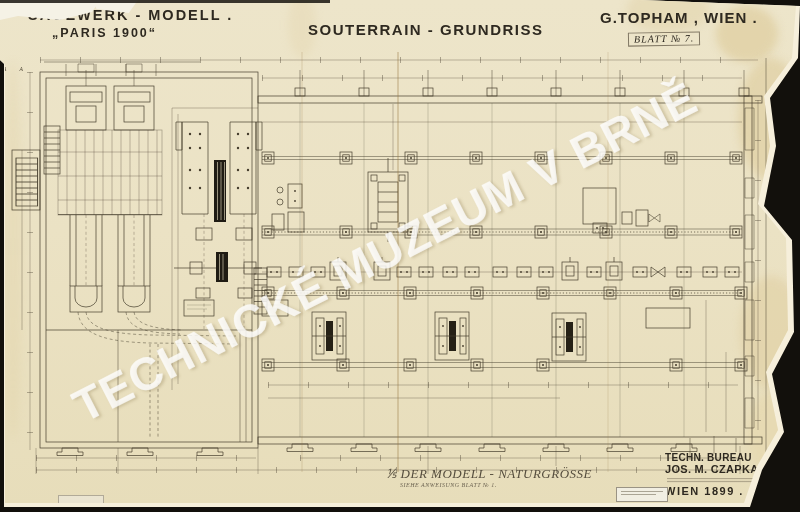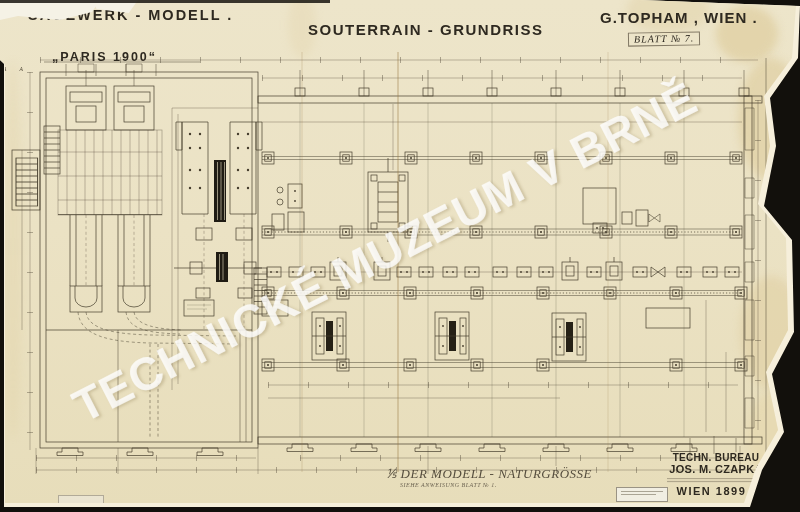--- a/index.html
+++ b/index.html
@@ -19,32 +19,32 @@
   .tape{position:absolute;background:#f5f2e6;filter:blur(.4px);}
   svg.lines{position:absolute;left:0;top:0;}
   .ink{stroke:#453d2d;fill:none;stroke-width:.7;}
   .lt{opacity:.45;}.md{opacity:.68;}
   .fillink{fill:#453d2d;stroke:none;}
   .dsh{stroke-dasharray:3 2.6;}
   .dot{stroke-dasharray:1.2 2;}
   .tk{stroke-width:6;stroke-dasharray:.8 39.2;opacity:.5;}
   .txt{position:absolute;color:#2e2920;white-space:nowrap;}
   .t-project{left:28px;top:7px;font-size:14.5px;font-weight:bold;letter-spacing:2px;}
-  .t-sub{left:52px;top:26px;font-size:12.5px;font-weight:bold;letter-spacing:2px;margin-top:24px;}
+  .t-sub{left:52px;top:26px;font-size:12.5px;font-weight:bold;letter-spacing:2px;}
   .t-draw{left:308px;top:21px;font-size:15px;font-weight:bold;letter-spacing:1.5px;}
   .t-auth{left:600px;top:9px;font-size:15px;font-weight:bold;letter-spacing:1px;}
   .t-sheet{left:628px;top:32px;font-size:10px;font-style:italic;letter-spacing:1px;
      font-family:"Liberation Serif",serif;border:0.5px solid rgba(70,60,45,.65);
      padding:0 5px 1px 5px;transform:rotate(-1deg);}
   .t-axis{left:3px;top:66px;font-size:5.5px;font-style:italic;font-family:"Liberation Serif",serif;letter-spacing:6px;color:#4a4232;}
   .t-scale1{left:386px;top:464px;font-size:13px;font-style:italic;color:#564e3e;
      font-family:"Liberation Serif",serif;letter-spacing:.5px;}
   .t-scale2{left:400px;top:482px;font-size:6px;font-style:italic;color:#6d6452;
      font-family:"Liberation Serif",serif;letter-spacing:.5px;}
-  .tb{left:665px;width:102px;text-align:center;font-weight:bold;color:#2e2920;}
+  .tb{left:665px;width:102px;font-weight:bold;color:#2e2920;}
   .tb1{top:452px;font-size:10px;letter-spacing:.3px;}
   .tb2{top:463px;font-size:11px;letter-spacing:.3px;}
   .tb3{top:485px;font-size:11px;letter-spacing:1.5px;}
   .smudge{position:absolute;left:667px;top:478px;width:97px;height:5px;
      background:repeating-linear-gradient(180deg,rgba(110,100,85,.45) 0 1px,rgba(200,190,165,.2) 1px 3px);
      filter:blur(.4px);}
   .sticker{position:absolute;left:616px;top:487px;width:50px;height:13px;background:#f1eee2;
      border:.5px solid #9a9384;}
   .sticker i{display:block;margin:3px 4px 0 4px;height:1px;background:#8b8474;opacity:.7;}
   .sticker i+i{margin-top:2px;width:70%;}

